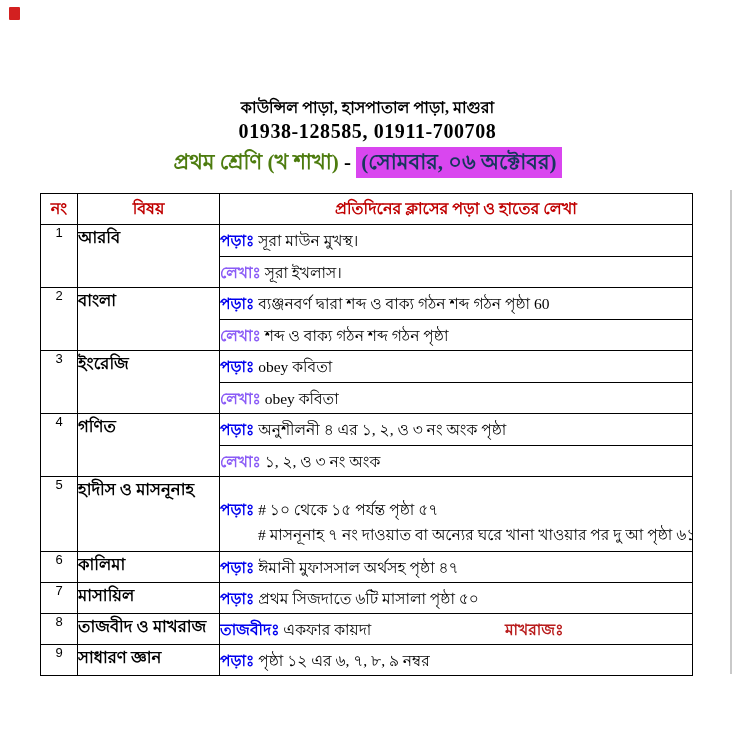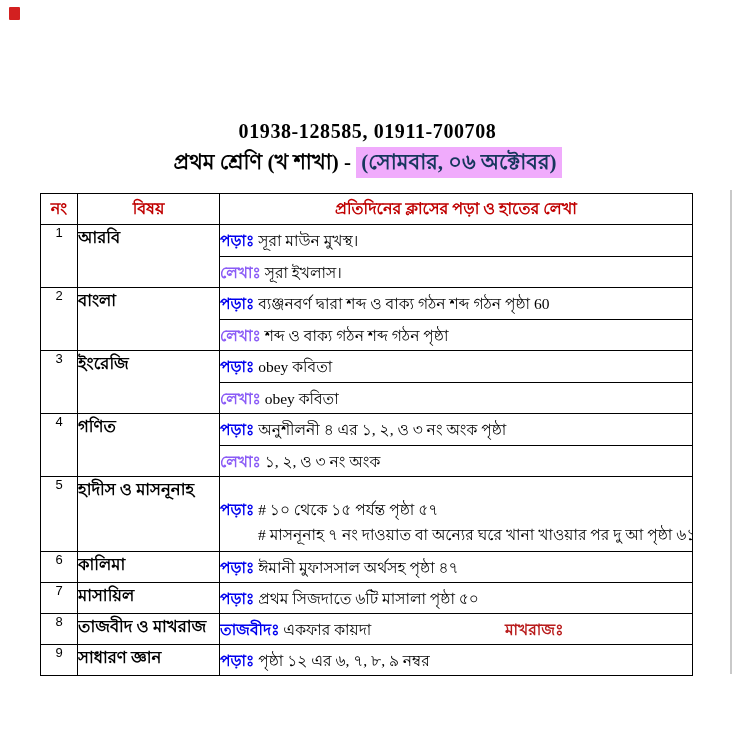--- a/index.html
+++ b/index.html
@@ -17,23 +17,23 @@
   }
   .page-edge-line{
     position:absolute;left:730px;top:190px;width:2px;height:484px;
     background:#c9c9c9;
   }
   .hdr{position:absolute;left:0;width:735px;text-align:center;}
   .title{top:48px;font-size:29px;font-weight:bold;line-height:40px;letter-spacing:.5px;}
   .address{top:97px;font-size:16px;font-weight:bold;line-height:22px;}
   .phones{top:120px;font-size:20px;font-weight:bold;line-height:22px;letter-spacing:.6px;}
   .class-line{top:146px;font-size:21px;font-weight:bold;line-height:33px;}
-  .class-part{color:#000000;}
+  .class-part{color:#4d7c0f;}
   .class-sep{color:#000;}
-  .date-part{color:#17365d;background:#f0abfc;padding:3px 5px 4px 5px;}
+  .date-part{color:#17365d;background:#d946ef;padding:3px 5px 4px 5px;}
   
   table.sheet{
     position:absolute;left:40px;top:193px;
     width:652px;border-collapse:collapse;table-layout:fixed;
     font-size:15.5px;
   }
   table.sheet td,table.sheet th{
     border:1.6px solid #000;
     padding:0;overflow:hidden;white-space:nowrap;
   }
@@ -66,20 +66,21 @@
   }
 </style>
 </head>
 <body>
 
 <div class="page">
 
   <div class="corner-mark"></div>
   <div class="page-edge-line"></div>
 
+  <div class="hdr address">কাউন্সিল পাড়া, হাসপাতাল পাড়া, মাগুরা</div>
   <div class="hdr phones">01938-128585, 01911-700708</div>
   <div class="hdr class-line">
     <span class="class-part">প্রথম শ্রেণি (খ শাখা)</span><span class="class-sep"> - </span><span class="date-part">(সোমবার, ০৬ অক্টোবর)</span>
   </div>
 
   <table class="sheet">
     <colgroup>
       <col style="width:37px">
       <col style="width:142px">
       <col style="width:473px">

